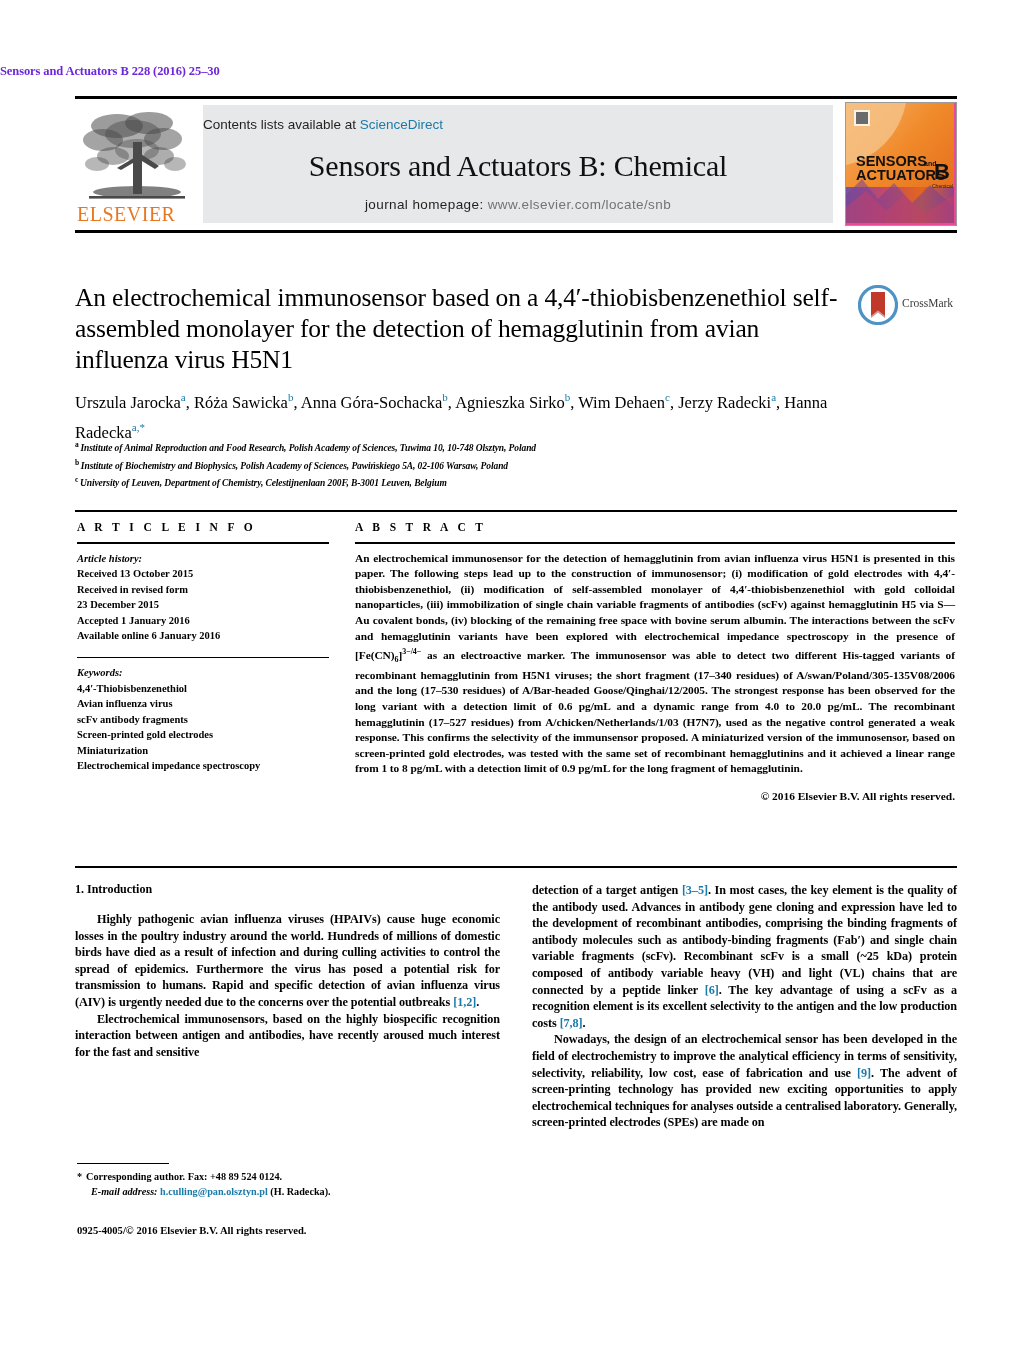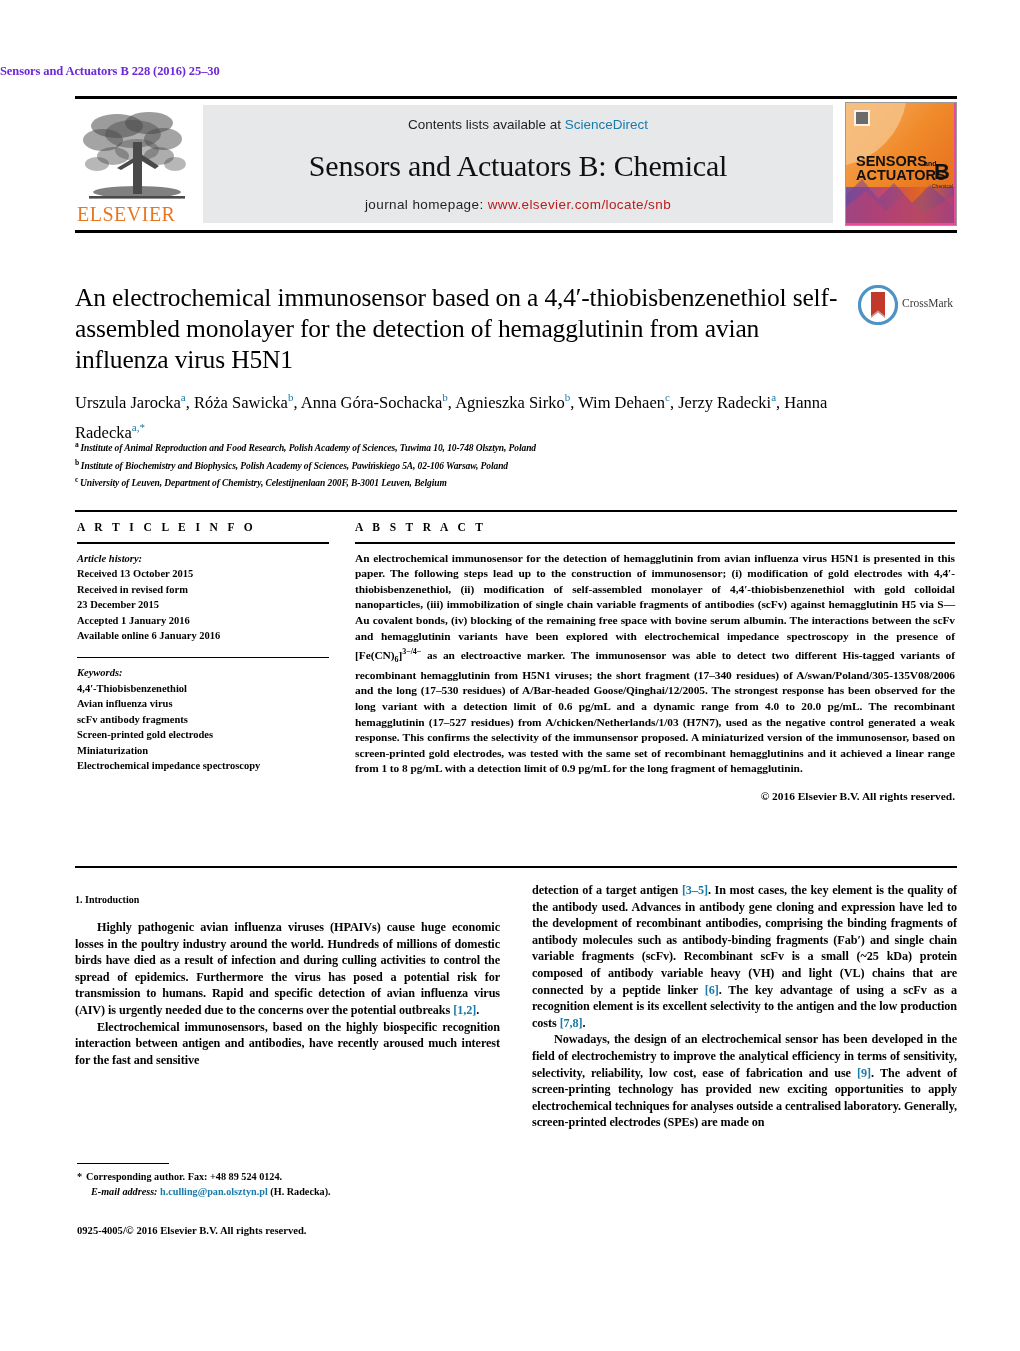--- a/index.html
+++ b/index.html
@@ -81,25 +81,24 @@
     left: 128px;
     width: 630px;
     height: 118px;
     background: #e7e8e9;
   }
   .banner-contents {
     position: absolute;
     top: 12px;
     left: 0;
     width: 630px;
-    text-align: center;
+    text-align: left;
     font-family: "Liberation Sans", sans-serif;
     font-size: 13.5px;
     color: #221f1f;
-    padding-left: 10px;
   }
   .sciencedirect { color: #1a7aa8; }
   .banner-title {
     position: absolute;
     top: 44px;
     left: 0;
     width: 630px;
     text-align: center;
     font-family: "Liberation Serif", serif;
     font-size: 30px;
@@ -110,21 +109,21 @@
     position: absolute;
     top: 92px;
     left: 0;
     width: 630px;
     text-align: center;
     font-family: "Liberation Sans", sans-serif;
     font-size: 13.5px;
     color: #221f1f;
     letter-spacing: 0.4px;
   }
-  .homepage-url { color: #b91c1c; }
+  .homepage-url { color: #737373; }
 
   .cover-thumb {
     position: absolute;
     top: 6px;
     left: 770px;
     width: 110px;
     height: 122px;
     border: 1px solid #9b9b9b;
     background: #ec4899;
     overflow: hidden;
@@ -270,23 +269,23 @@
     left: 75px;
     width: 425px;
   }
   .body-right {
     position: absolute;
     top: 882px;
     left: 532px;
     width: 425px;
   }
   .sec-title {
-    font-size: 10px;
-    font-weight: bold;
-    margin: 12px 0 14px 0;
+    font-size: 12px;
+    font-weight: bold;
+    margin: 0 0 14px 0;
   }
   .para {
     font-size: 12.2px;
     line-height: 16.6px;
     text-align: justify;
     font-weight: bold;
     margin: 0;
     text-indent: 22px;
     letter-spacing: -0.08px;
   }

